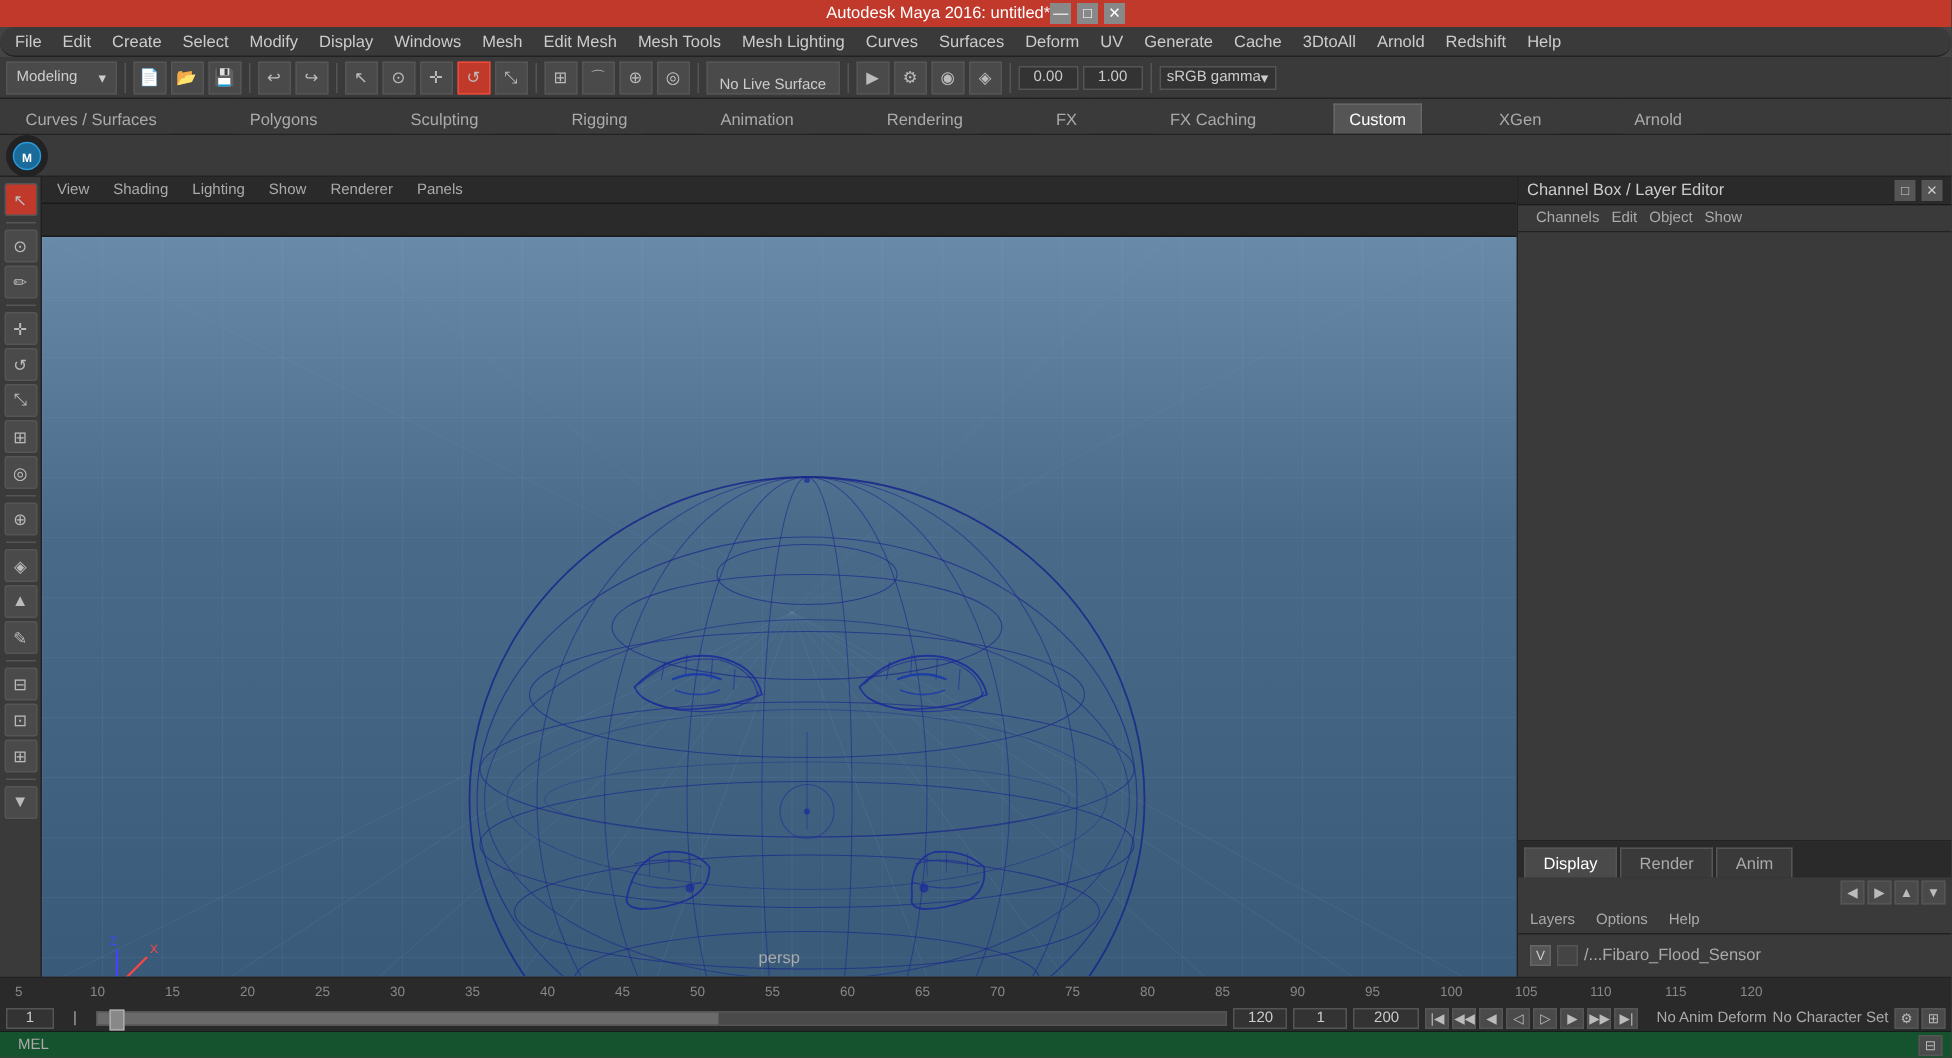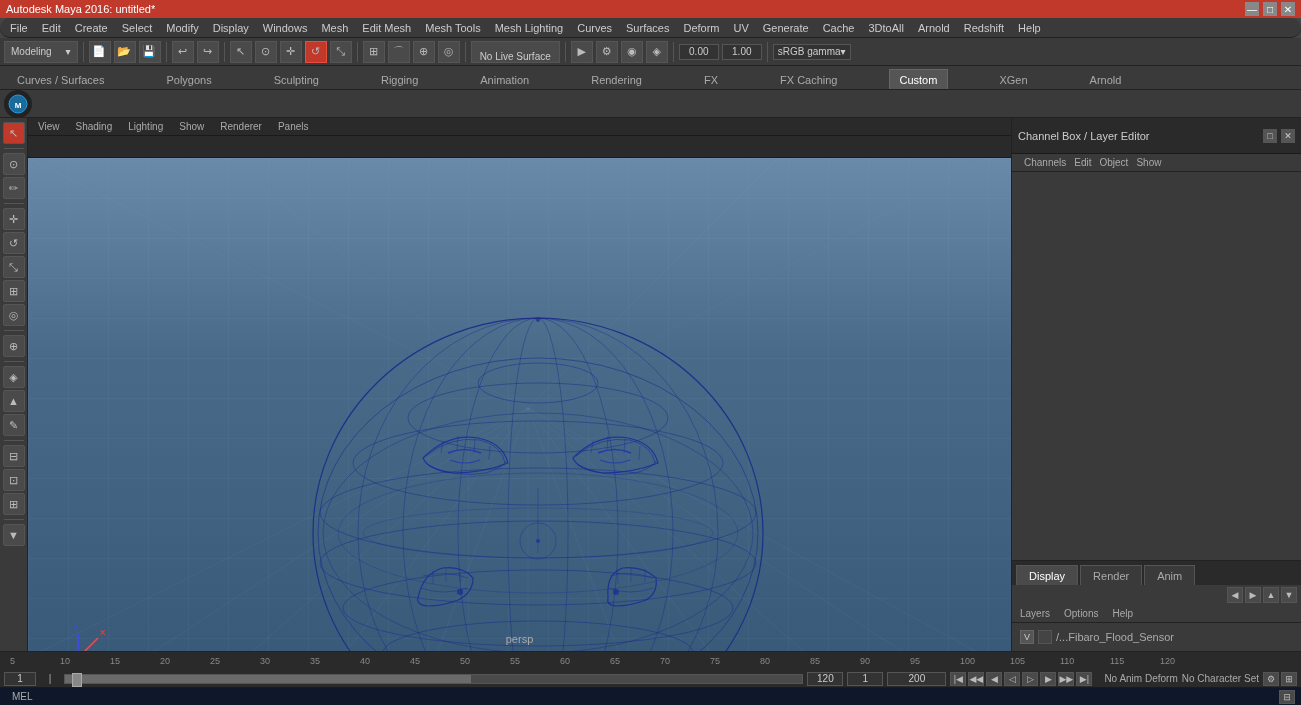--- a/index.html
+++ b/index.html
@@ -4,21 +4,21 @@
   <style>
     * { margin: 0; padding: 0; box-sizing: border-box; }
     body { width: 1301px; height: 705px; overflow: hidden; background: #444; font-family: Arial, sans-serif; font-size: 11px; color: #ccc; }
 
     
     #titlebar {
       height: 18px;
       background: #c0392b;
       display: flex;
       align-items: center;
-      justify-content: space-between;
+      justify-content: center;
       padding: 0 6px;
       color: #fff;
       font-size: 11px;
     }
     #titlebar-controls { display: flex; gap: 4px; }
     .title-btn { width: 14px; height: 14px; background: #888; border: none; cursor: pointer; font-size: 10px; color: #fff; display: flex; align-items: center; justify-content: center; }
 
     
     #menubar {
       height: 20px;
@@ -201,21 +201,21 @@
 
     
     #right-panel {
       width: 290px;
       background: #3a3a3a;
       border-left: 1px solid #222;
       display: flex;
       flex-direction: column;
     }
     #right-panel-header {
-      height: 36px;
+      height: 19px;
       background: #2a2a2a;
       display: flex;
       align-items: center;
       justify-content: space-between;
       padding: 0 6px;
       border-bottom: 1px solid #1a1a1a;
     }
     #right-panel-title { font-size: 11px; color: #ccc; }
     #right-panel-controls { display: flex; gap: 4px; }
     .panel-ctrl { width: 14px; height: 14px; background: #555; border: none; color: #ccc; cursor: pointer; font-size: 9px; display: flex; align-items: center; justify-content: center; }
@@ -321,21 +321,21 @@
       border: 1px solid #555;
       color: #ccc;
       font-size: 10px;
       text-align: center;
     }
     .pb-btn { width: 16px; height: 14px; background: #4a4a4a; border: 1px solid #555; color: #bbb; font-size: 9px; cursor: pointer; display: flex; align-items: center; justify-content: center; }
 
     
     #statusbar {
       height: 18px;
-      background: #0f172a;
+      background: #14532d;
       display: flex;
       align-items: center;
       padding: 0 6px;
       border-top: 1px solid #1a1a1a;
     }
     #status-text { font-size: 11px; color: #aaa; flex: 1; }
     #status-mel { font-size: 10px; color: #aaa; padding: 0 6px; }
 
     
     #mesh-svg {
@@ -695,21 +695,21 @@
 <div style="height:18px; background:#2a2a2a; display:flex; align-items:center; gap:4px; padding:0 4px; border-top:1px solid #1a1a1a;">
 
   <input class="bb-input" type="text" value="1" style="width: 32px; height: 14px; background: rgb(51, 51, 51); border: 1px solid rgb(85, 85, 85); color: rgb(204, 204, 204); font-size: 10px; text-align: center;">
   <span style="font-size:10px;color:#aaa;width:20px;text-align:center;">|</span>
   <div style="position:relative;flex:1;height:10px;background:#4a4a4a;border:1px solid #555;">
     <div style="position:absolute;left:0;top:0;height:100%;width:55%;background:#6a6a6a;"></div>
     <div style="position:absolute;top:-2px;left:1%;width:10px;height:14px;background:#888;border:1px solid #aaa;"></div>
   </div>
   <input class="bb-input" type="text" value="120" style="width: 36px; height: 14px; background: rgb(51, 51, 51); border: 1px solid rgb(85, 85, 85); color: rgb(204, 204, 204); font-size: 10px; text-align: center;">
   <input class="bb-input" type="text" value="1" style="width: 36px; height: 14px; background: rgb(51, 51, 51); border: 1px solid rgb(85, 85, 85); color: rgb(204, 204, 204); font-size: 10px; text-align: center;">
-  <input class="bb-input" type="text" value="200" style="width: 59px; height: 14px; background: rgb(51, 51, 51); border: 1px solid rgb(85, 85, 85); color: rgb(204, 204, 204); font-size: 10px; text-align: center;">
+  <input class="bb-input" type="text" value="200" style="width: 44px; height: 14px; background: rgb(51, 51, 51); border: 1px solid rgb(85, 85, 85); color: rgb(204, 204, 204); font-size: 10px; text-align: center;">
 
   <div style="display:flex;align-items:center;gap:2px;">
     <button class="pb-btn">|◀</button>
     <button class="pb-btn">◀◀</button>
     <button class="pb-btn">◀</button>
     <button class="pb-btn">◁</button>
     <button class="pb-btn">▷</button>
     <button class="pb-btn">▶</button>
     <button class="pb-btn">▶▶</button>
     <button class="pb-btn">▶|</button>

